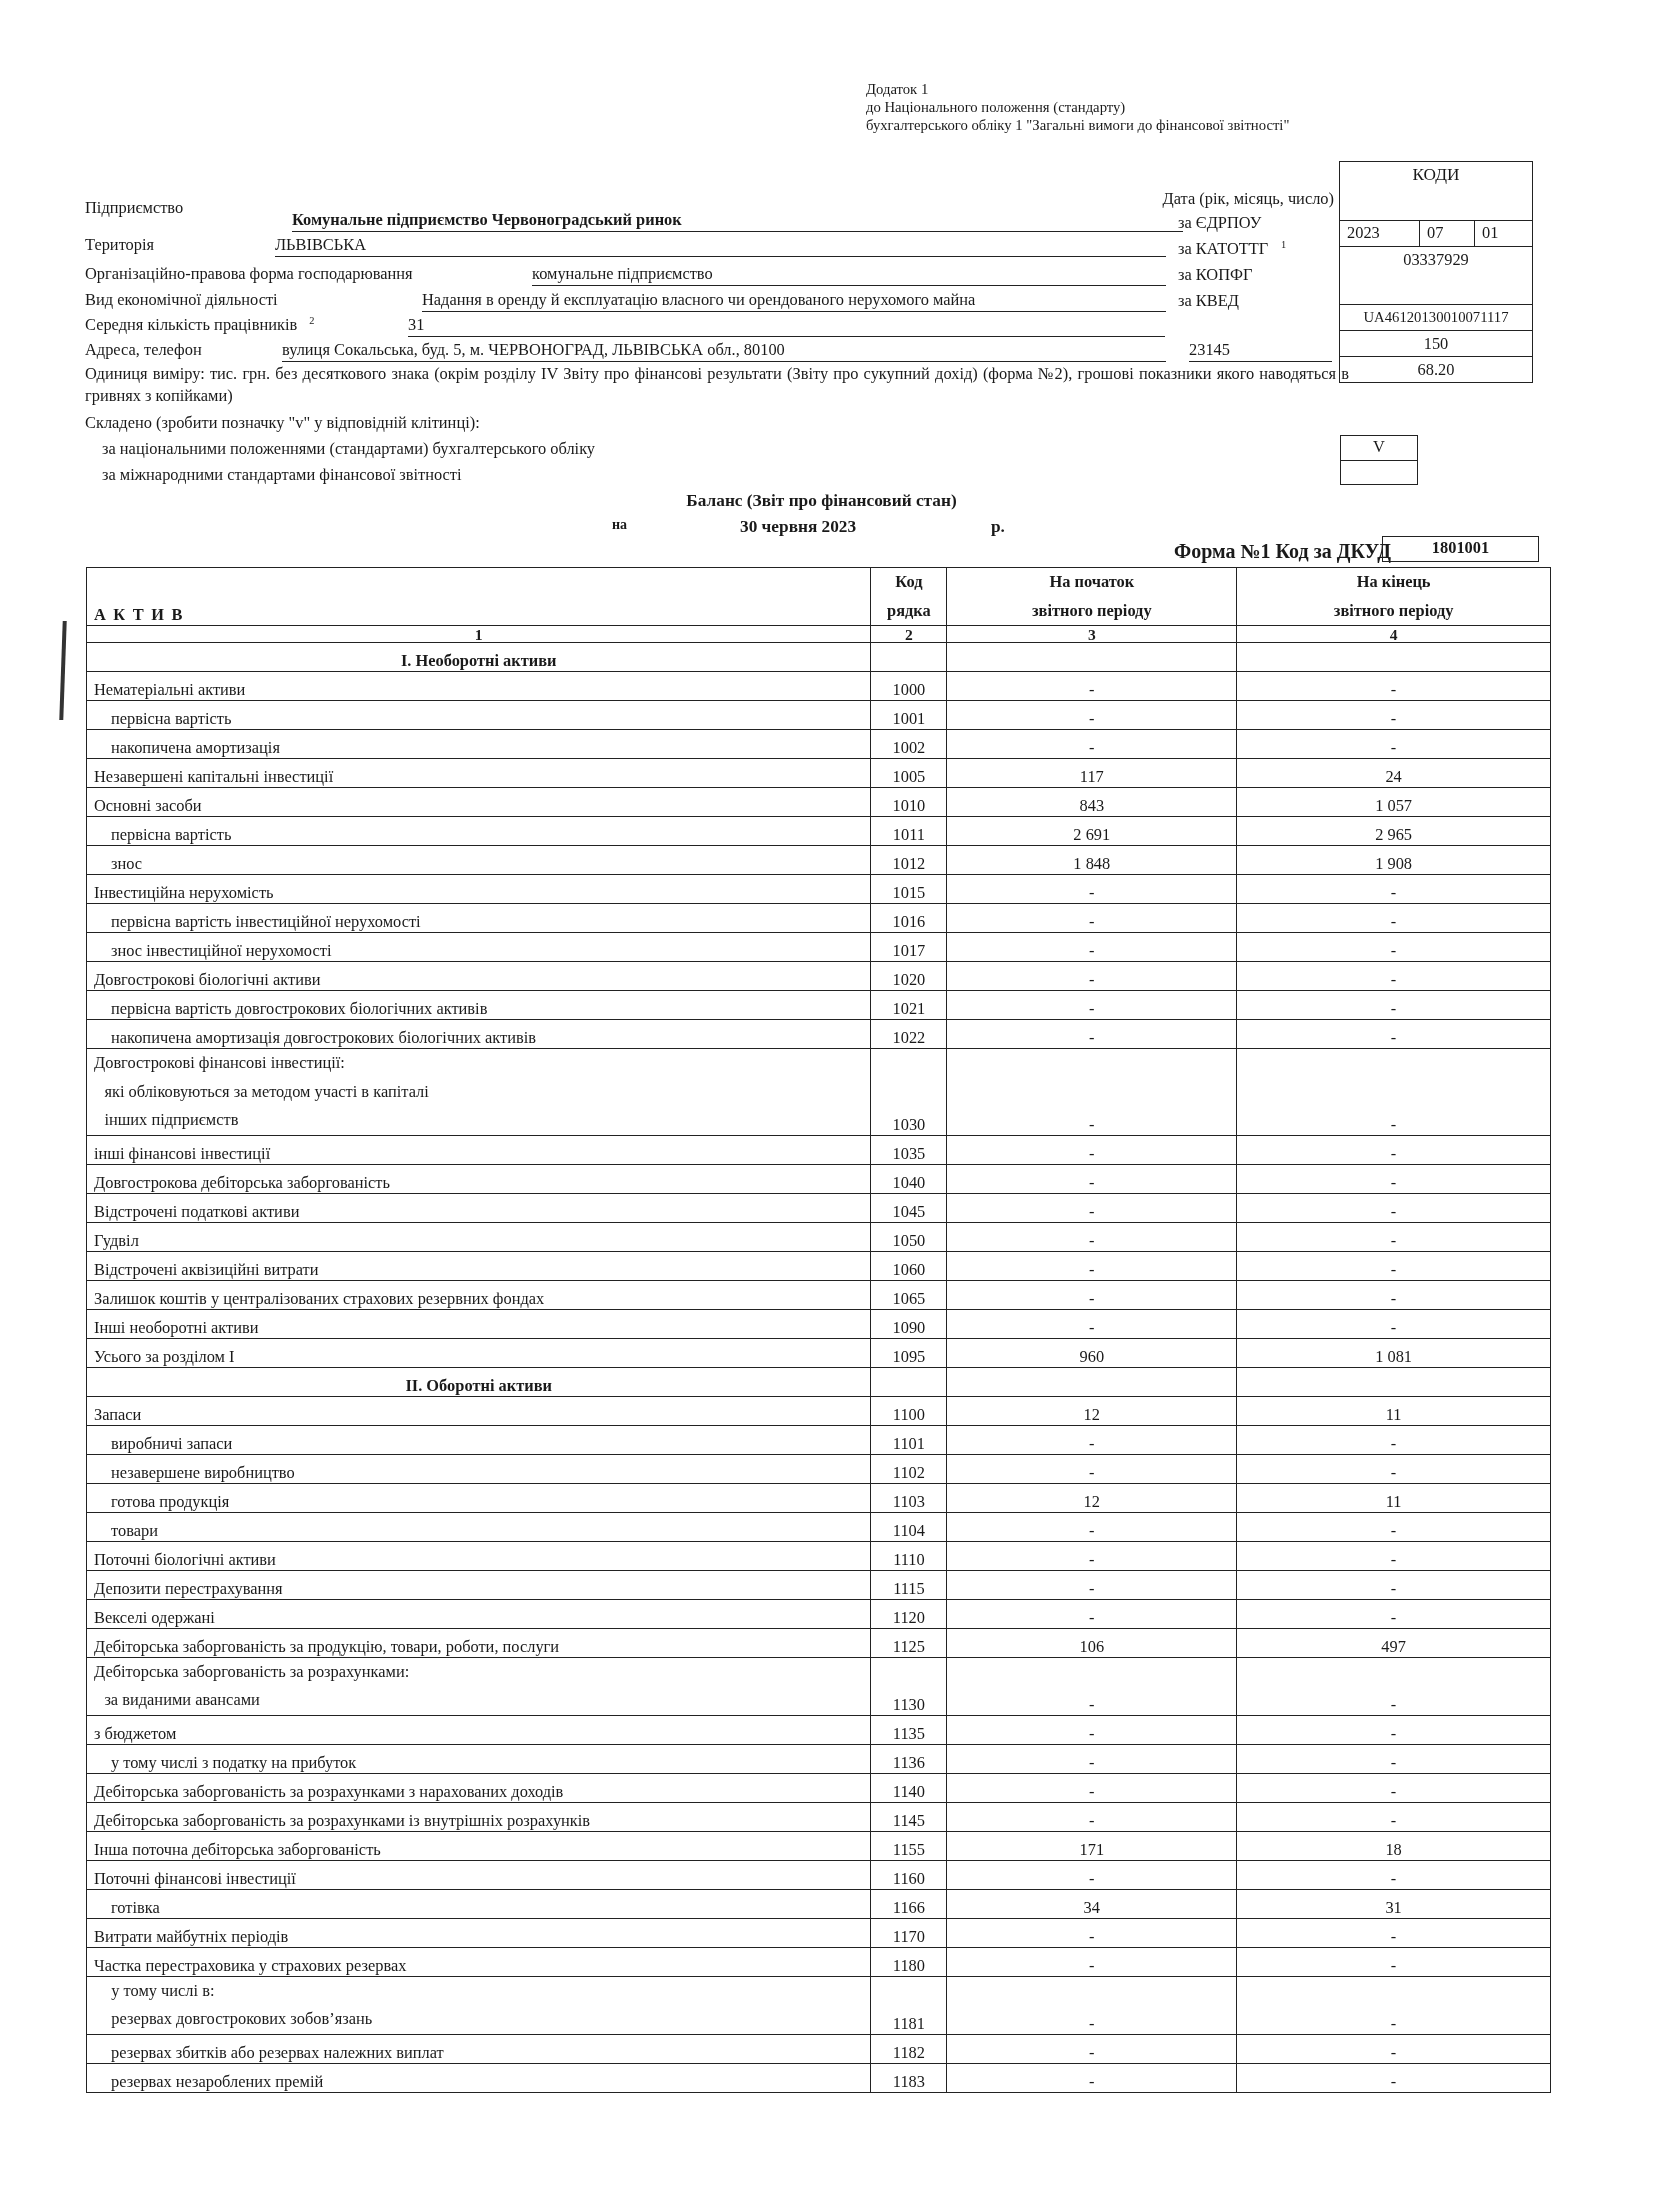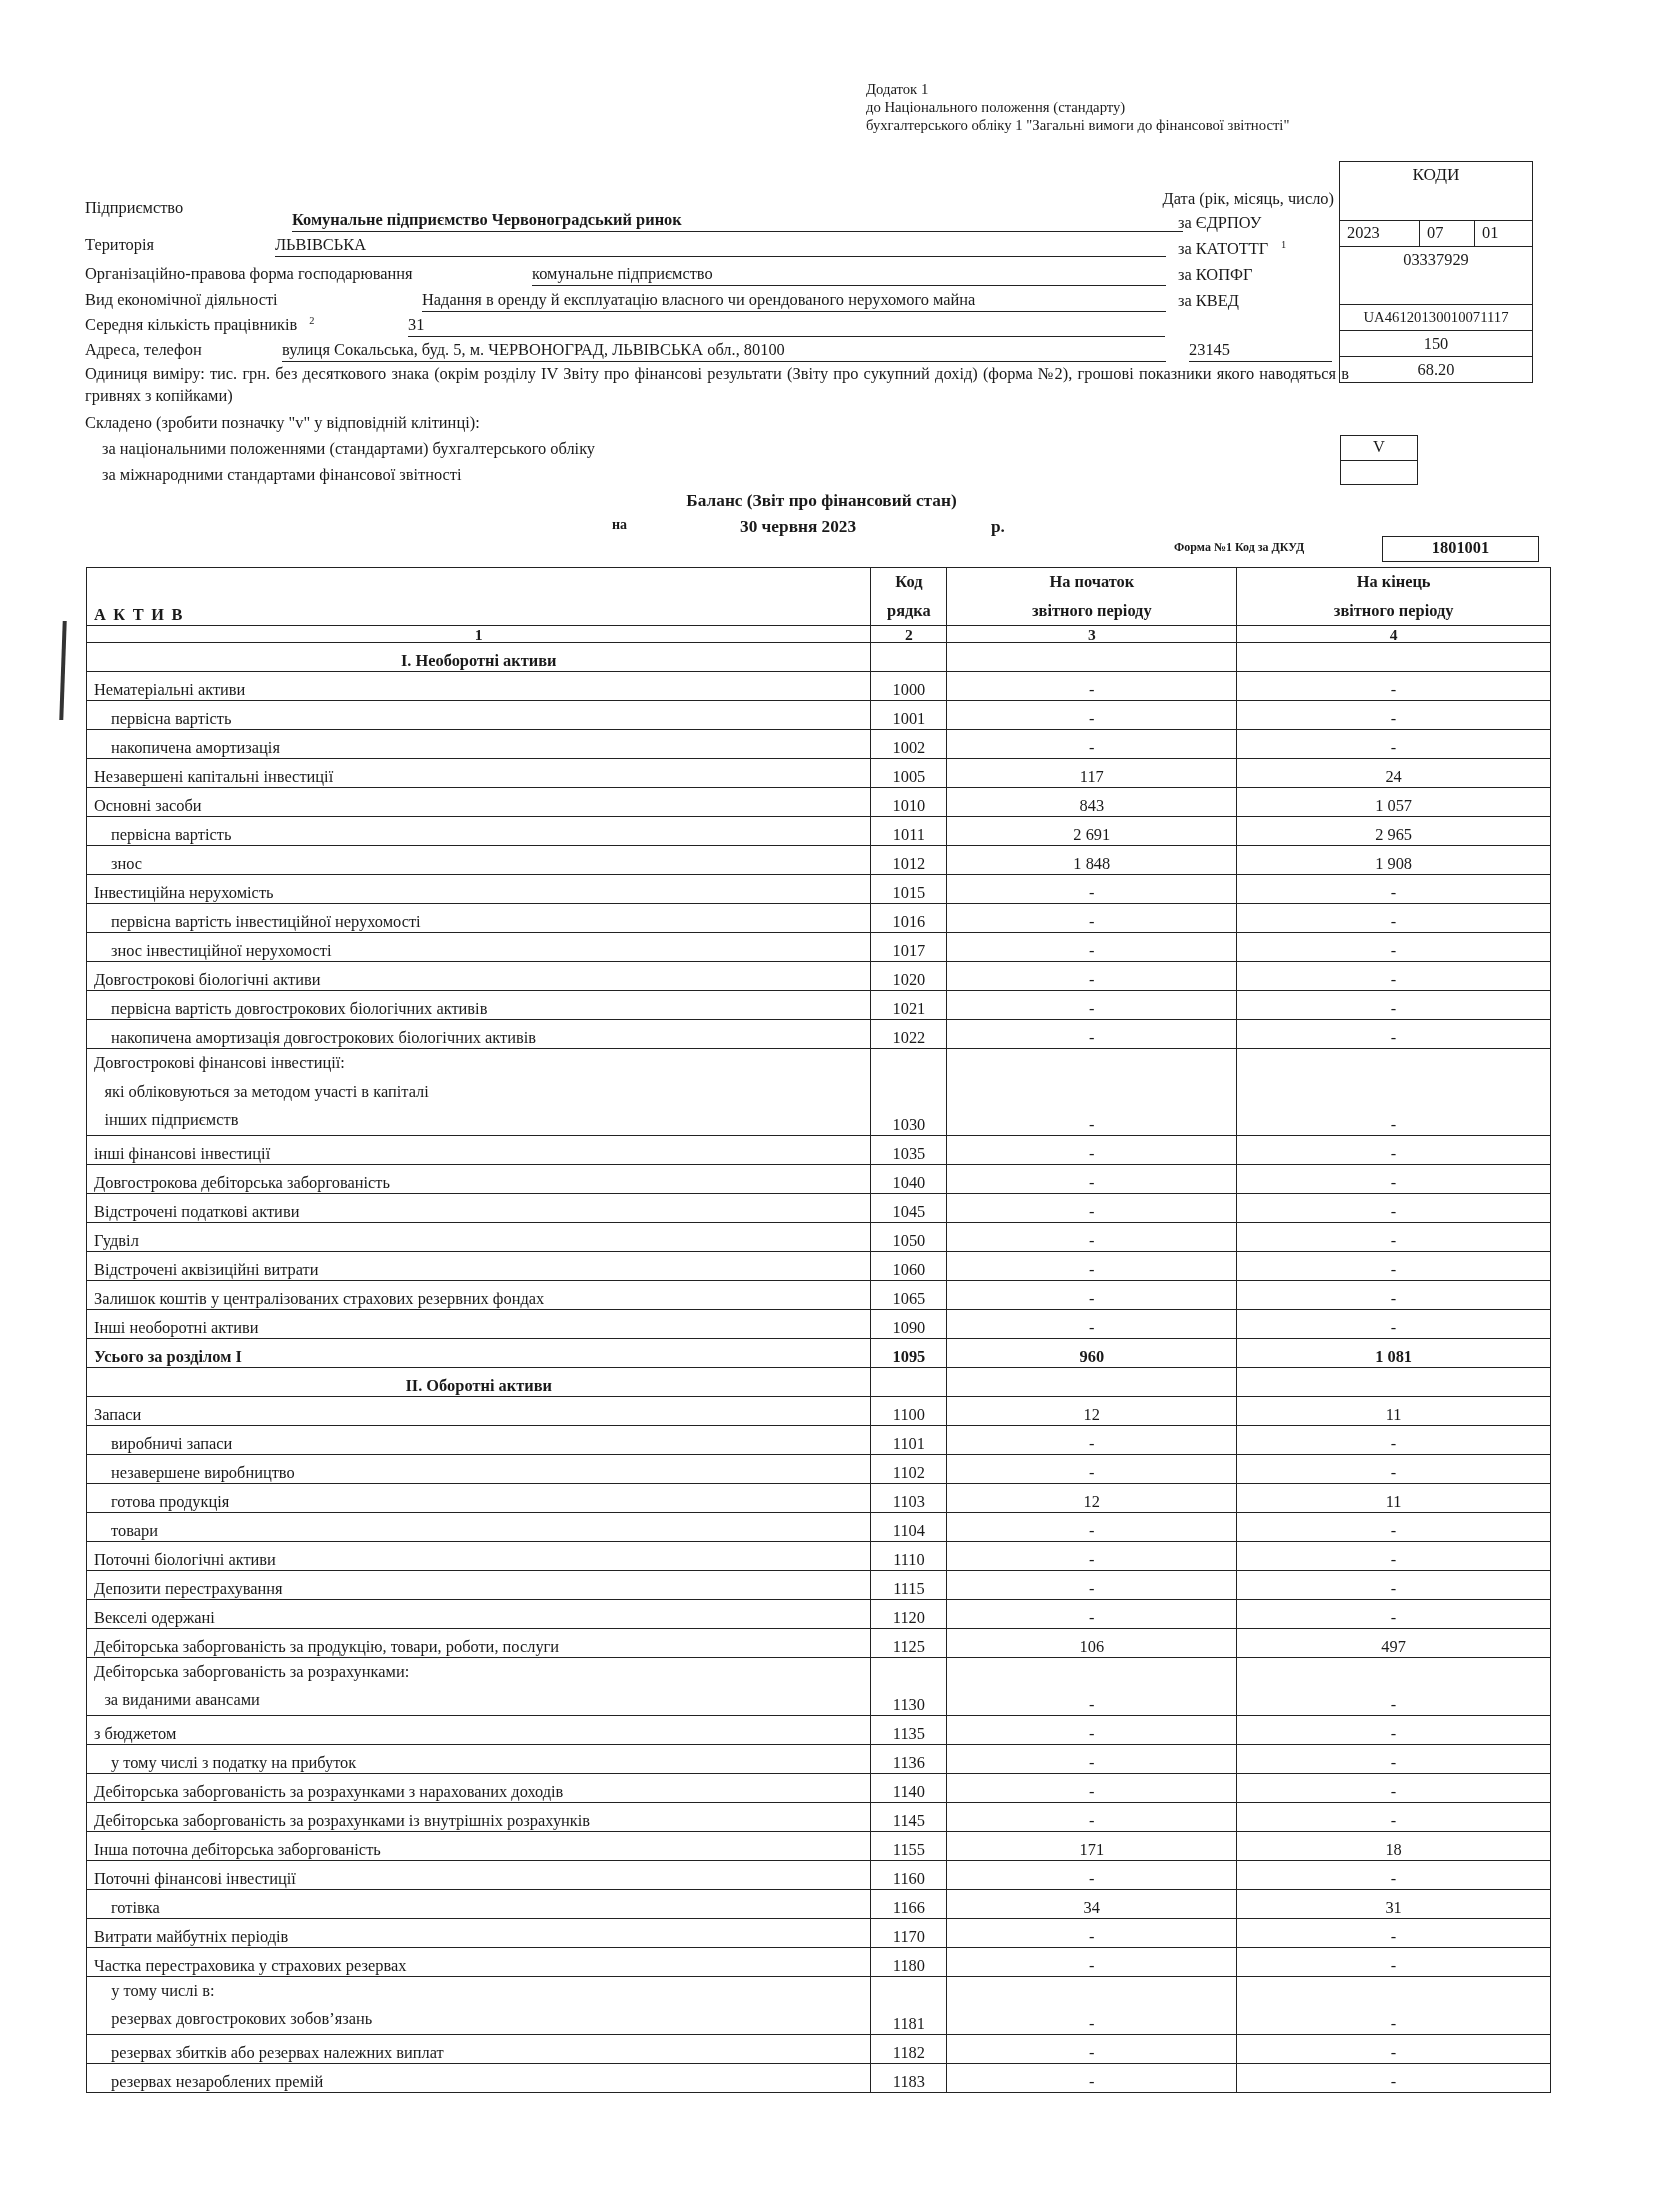--- a/index.html
+++ b/index.html
@@ -38,21 +38,21 @@
     .balance td, .balance th { border: 1.3px solid #222; padding: 0 7px; vertical-align: bottom; }
     .balance th { font-weight: bold; text-align: center; }
     .balance .c1 { width: 785px; text-align: left; }
     .balance .c2 { width: 76px; text-align: center; }
     .balance .c3 { width: 290px; text-align: center; }
     .balance .c4 { width: 314px; text-align: center; }
     .balance tr { height: 29px; }
     .balance tr.tall { height: 86px; }
     .balance tr.mid { height: 57px; }
     .balance td.indent { padding-left: 24px; }
-    .balance td.bold { font-weight: bold; }
+    .balance td.bold { font-weight: normal; }
     .balance td.section { text-align: center; font-weight: bold; }
     .ml { display: block; line-height: 28.5px; }
     .balance thead tr { height: 54px; }
     .balance thead tr.num { height: 17.3px; }
     .balance thead tr.num th { font-size: 15.6px; line-height: 15.6px; }
 
     .margin-line { left: 61px; top: 621px; width: 4.3px; height: 99px; background: #333; transform: rotate(2deg); }
   </style>
 </head>
 <body>
@@ -108,21 +108,21 @@
 <div class="abs field-label" style="left:102px; top:465px;">за міжнародними стандартами фінансової звітності</div>
 <div class="abs mark-box">
   <div>V</div>
   <div></div>
 </div>
 
 <div class="abs title" style="top:491px;">Баланс (Звіт про фінансовий стан)</div>
 <div class="abs" style="left:612px; top:517px; font-weight:bold; font-size:14px;">на</div>
 <div class="abs" style="left:740px; top:517px; font-weight:bold; font-size:17.3px;">30 червня 2023</div>
 <div class="abs" style="left:991px; top:517px; font-weight:bold; font-size:17.3px;">р.</div>
-<div class="abs" style="left:1174px; top:540px; font-weight:bold; font-size:12px;">Форма №1 Код за ДКУД</div>
+<div class="abs" style="left:1174px; top:540px; font-weight:bold; font-size:20px;">Форма №1 Код за ДКУД</div>
 <div class="abs dkud-box">1801001</div>
 
 <div class="abs margin-line"></div>
 
 <table class="abs balance">
   <thead>
     <tr>
       <th class="c1" style="vertical-align:bottom; letter-spacing:1.7px;">А К Т И В</th>
       <th class="c2">
           <span class="ml">Код</span>

